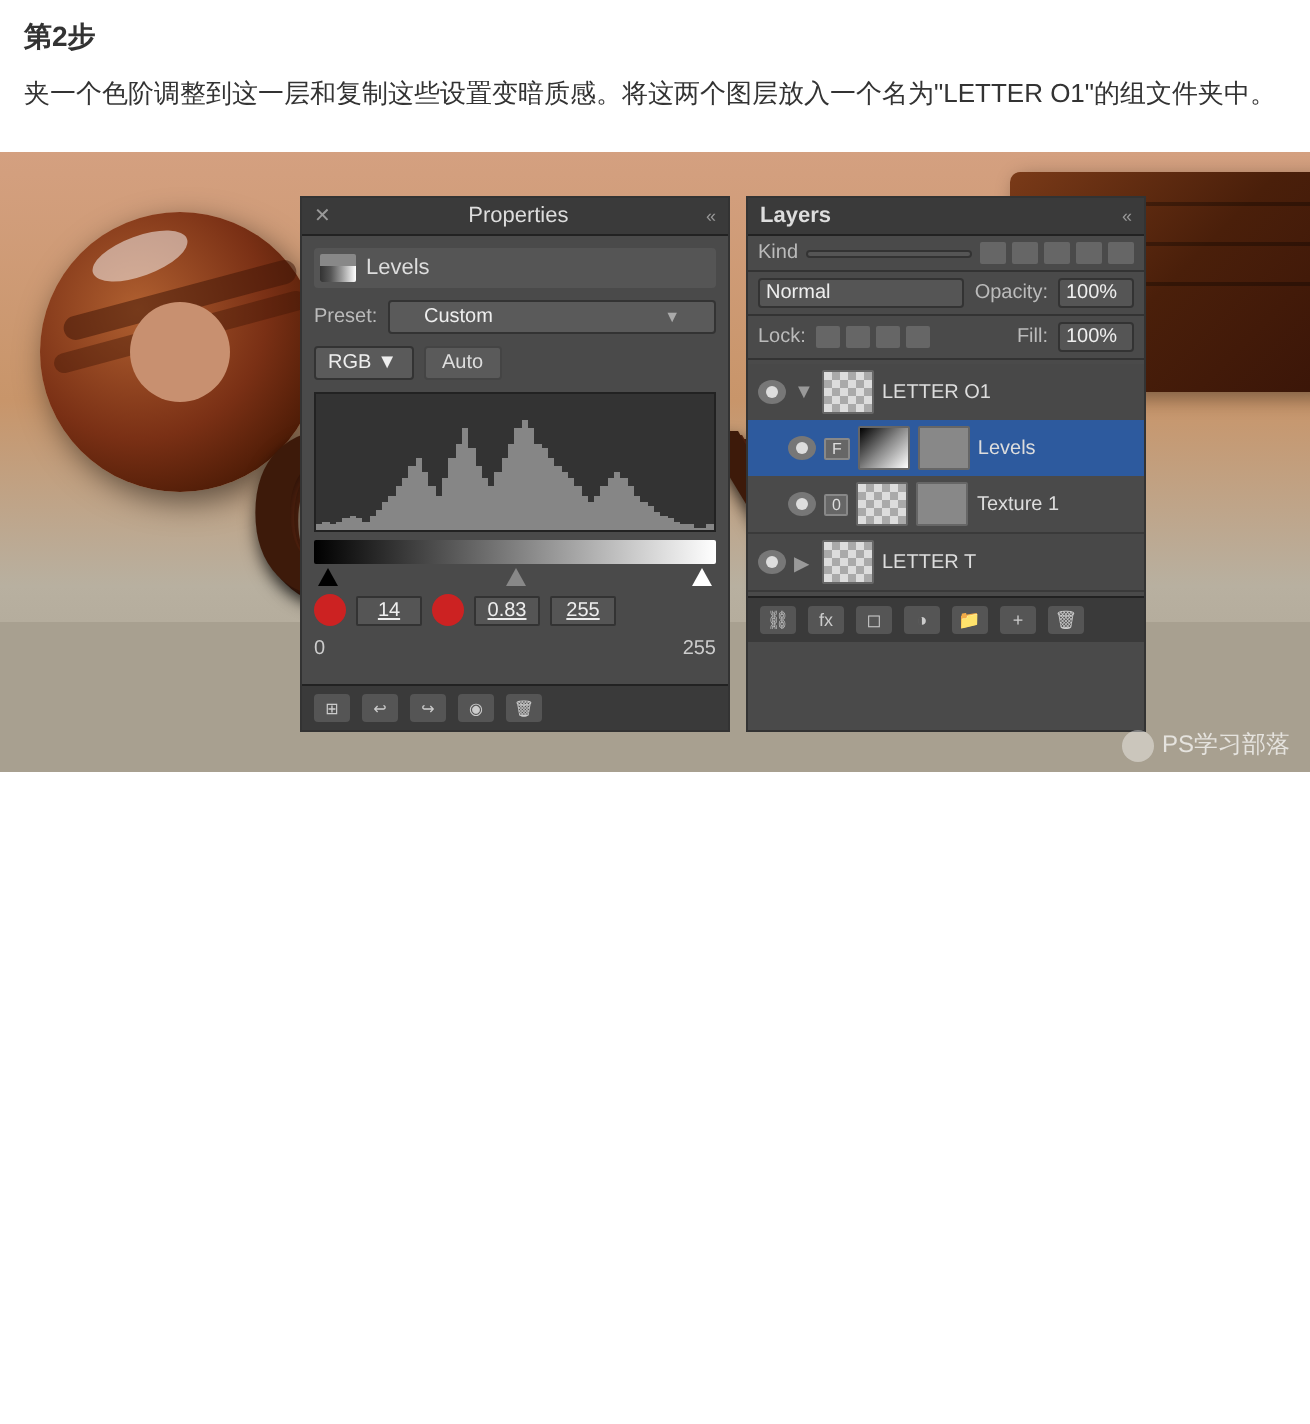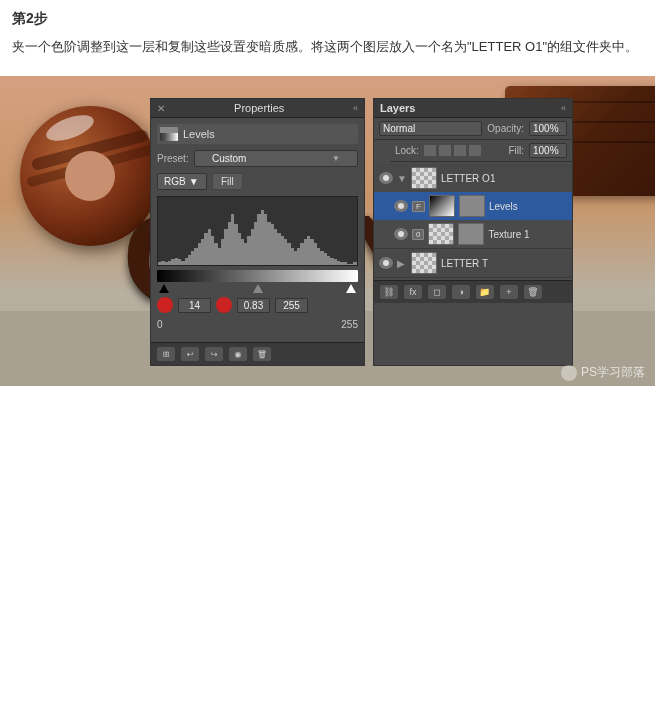--- a/index.html
+++ b/index.html
@@ -355,20 +355,21 @@
     }
     .value-field {
       background: #555;
       border: 1px solid #333;
       color: #eee;
       font-size: 10px;
       padding: 1px 3px;
       width: 33px;
       text-align: center;
       border-radius: 1px;
+      text-decoration: underline;
     }
 
     
     .output-levels-row {
       display: flex;
       align-items: center;
       gap: 5px;
       margin-bottom: 4px;
       font-size: 10px;
     }
@@ -496,21 +497,20 @@
       border-radius: 2px;
     }
 
     .layers-lock {
       padding: 3px 5px;
       border-bottom: 1px solid #333;
       display: flex;
       align-items: center;
       gap: 5px;
       font-size: 10px;
-      margin-left: 16px;
     }
     .lock-label {
       color: #bbb;
     }
     .lock-icons {
       display: flex;
       gap: 3px;
     }
     .lock-icon {
       width: 12px;
@@ -707,21 +707,21 @@
               <span>Custom</span>
               <span class="dropdown-arrow">▼</span>
             </div>
           </div>
 
           <div class="channel-row">
             <div class="channel-dropdown">
               <span>RGB</span>
               <span>▼</span>
             </div>
-            <button class="auto-btn">Fill</button>
+            <button class="auto-btn">Auto</button>
           </div>
 
           <div class="histogram-area">
             <div class="histogram-bars" id="histogram-bars">
                 <div class="hbar" style="height: 3px;"></div>
                 <div class="hbar" style="height: 4px;"></div>
                 <div class="hbar" style="height: 3px;"></div>
                 <div class="hbar" style="height: 4px;"></div>
                 <div class="hbar" style="height: 6px;"></div>
                 <div class="hbar" style="height: 7px;"></div>
@@ -811,20 +811,31 @@
           <div class="tool-btn">🗑</div>
         </div>
       </div>
 
       <div class="layers-panel">
         <div class="layers-titlebar">
           <span class="layers-title-text">Layers</span>
           <span class="panel-collapse-btn">«</span>
         </div>
 
+        <div class="layers-search">
+          <span class="search-kind-label">Kind</span>
+          <div class="search-kind-dropdown"></div>
+          <div class="filter-icons-row">
+            <div class="filter-icon"></div>
+            <div class="filter-icon"></div>
+            <div class="filter-icon"></div>
+            <div class="filter-icon"></div>
+            <div class="filter-icon"></div>
+          </div>
+        </div>
 
         <div class="layers-blending">
           <div class="blend-mode-dropdown">
             <span>Normal</span>
           </div>
           <span class="opacity-label">Opacity:</span>
           <span class="opacity-field">100%</span>
         </div>
 
         <div class="layers-lock">

